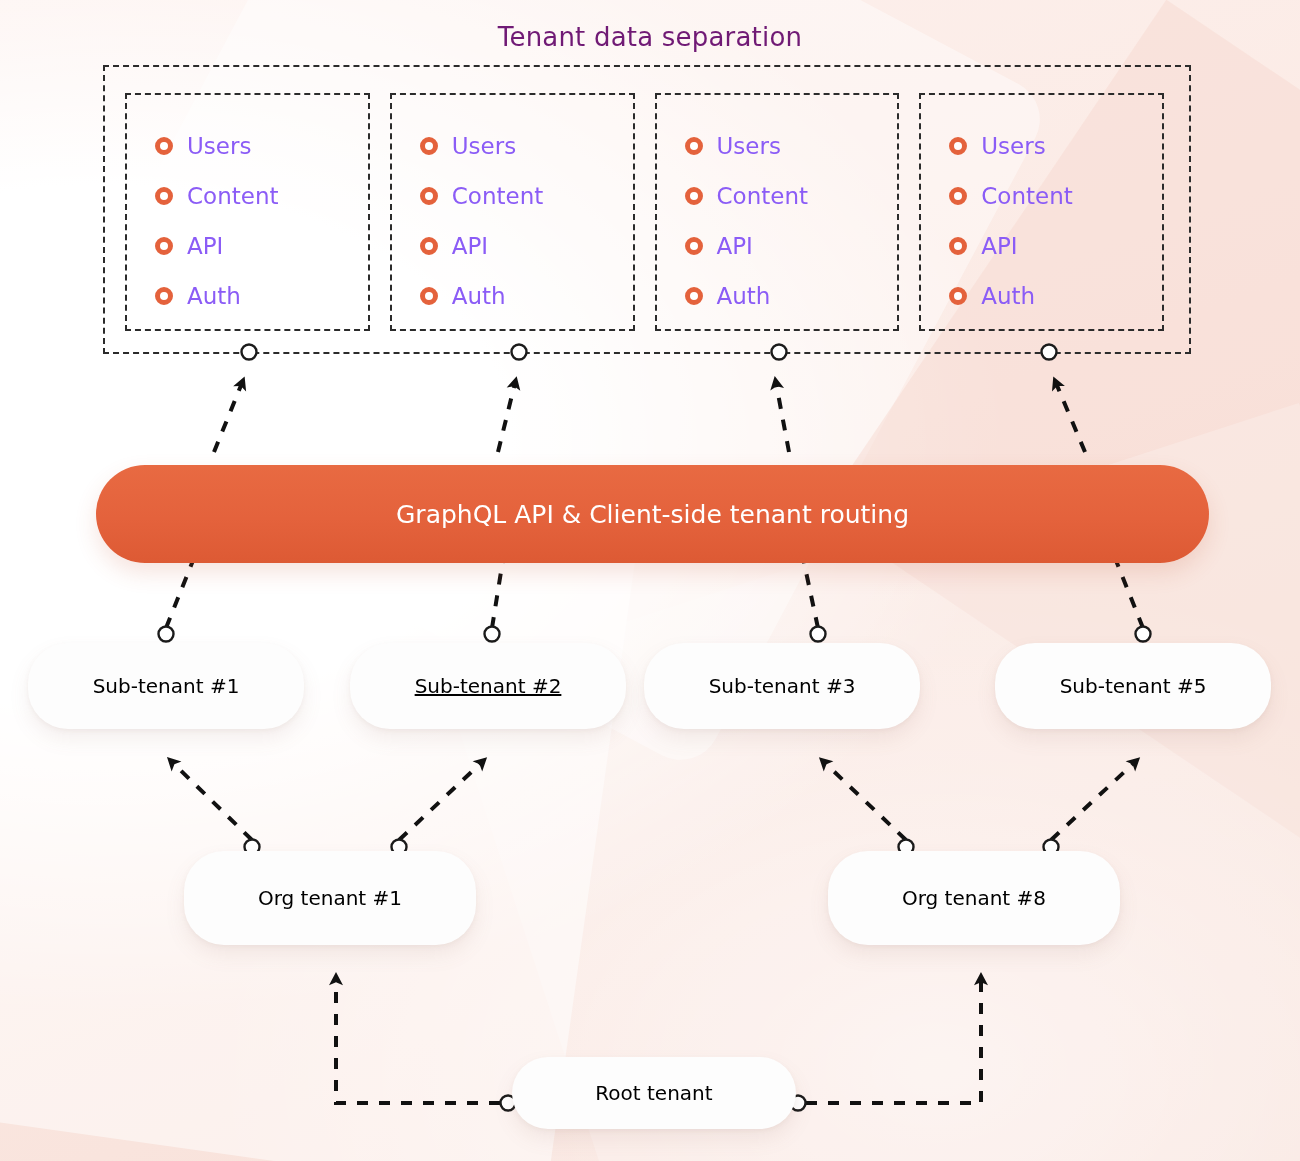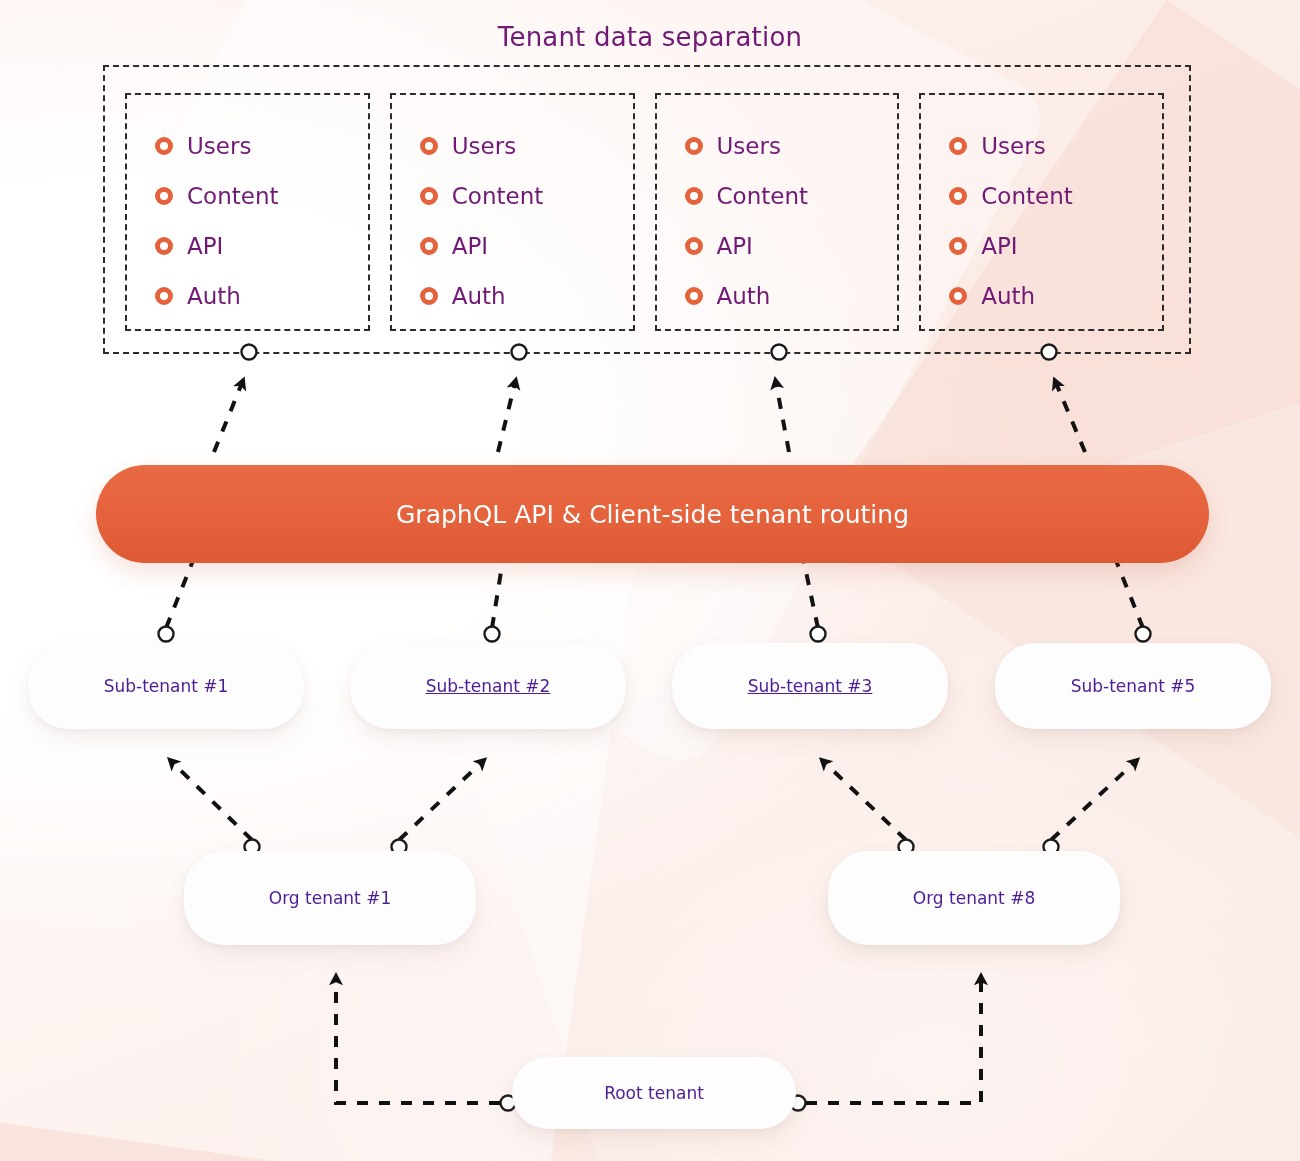--- a/index.html
+++ b/index.html
@@ -63,43 +63,43 @@
     padding: 26px 0 0 28px;
   }
   .resource-row {
     display: flex; align-items: center; gap: 14px; height: 50px;
   }
   .dot-icon {
     width: 18px; height: 18px; border-radius: 50%;
     border: 5px solid #e4623c; background: #ffffff;
     flex: 0 0 18px;
   }
-  .resource-label { font-size: 23px; color: #701a75; white-space: nowrap; }
+  .resource-label { font-size: 23px; color: #8b5cf6; white-space: nowrap; }
 
   
   .api-banner {
     position: absolute; left: 96px; top: 453px; width: 1113px; height: 98px;
     background: linear-gradient(180deg, #e86a42 0%, #e4623c 55%, #dd5a34 100%);
     border-radius: 49px;
     display: flex; align-items: center; justify-content: center;
     color: #ffffff; font-size: 25px;
     box-shadow: 0 10px 22px rgba(196, 90, 56, .16);
     margin-top: 12px;
   }
 
   
   .node {
     position: absolute; background: #fdfdfd; border-radius: 40px;
     display: flex; align-items: center; justify-content: center;
-    font-size: 17px; color: #4c1d95;
+    font-size: 20px; color: #000000;
     box-shadow: 0 10px 20px rgba(150,110,100,.10), 0 2px 5px rgba(150,110,100,.07);
   }
   .sub-tenant { width: 276px; height: 86px; top: 643px; }
   .st1 { left: 28px; }  .st2 { left: 350px; text-decoration: underline; }
-  .st3 { left: 672px; text-decoration: underline; } .st4 { left: 995px; }
+  .st3 { left: 644px; } .st4 { left: 995px; }
   .org-tenant { width: 292px; height: 94px; top: 851px; }
   .org1 { left: 184px; } .org2 { left: 828px; }
   .root-tenant { width: 284px; height: 72px; top: 1057px; left: 512px; }
 
   
   #wires { position: absolute; inset: 0; width: 1300px; height: 1161px; }
 
   .port {
     fill: #ffffff; stroke: #1b1b1b; stroke-width: 2.4;
   }

